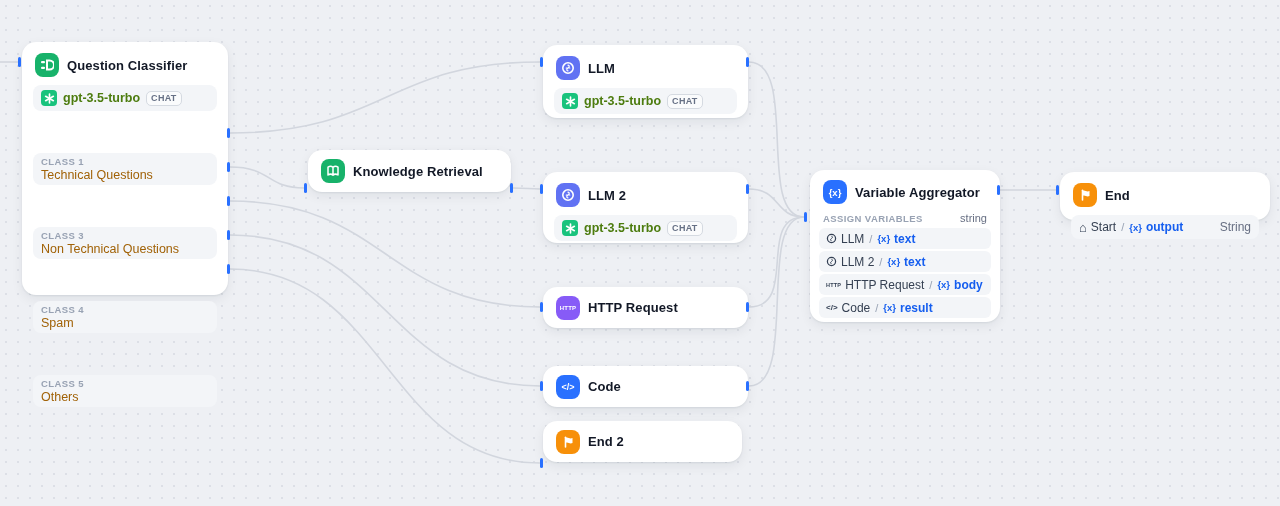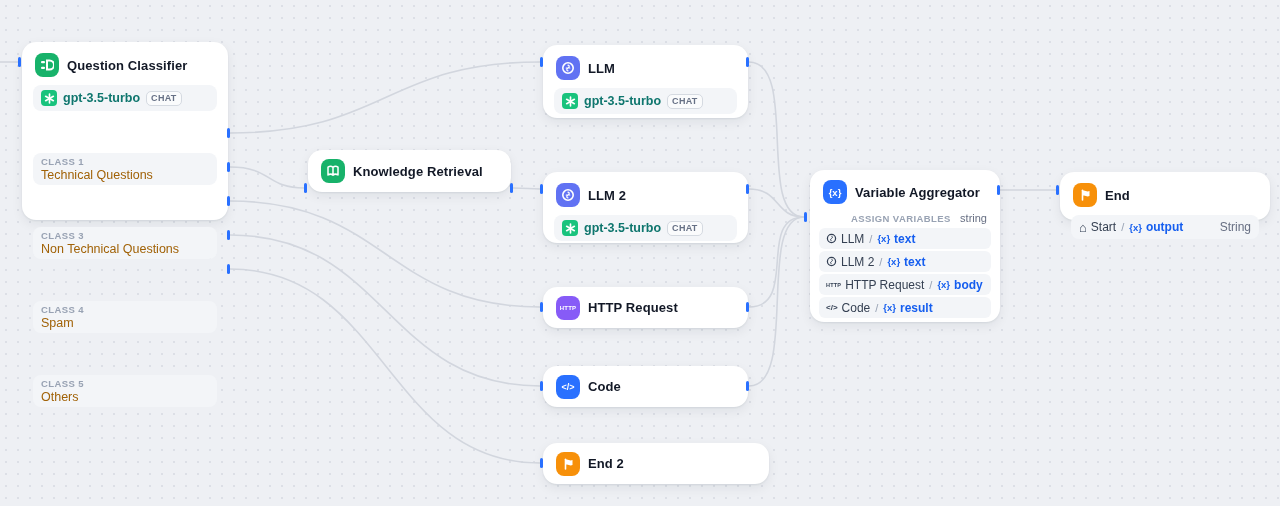--- a/index.html
+++ b/index.html
@@ -30,34 +30,34 @@
   .title { font-size:13px; font-weight:700; color:#121826; letter-spacing:.1px; white-space:nowrap; }
 
   .sub-row {
     margin:0 10px; background:#f3f5f8; border-radius:8px; height:26px;
     display:flex; align-items:center; gap:6px; padding:0 8px;
   }
   .openai {
     width:16px; height:16px; border-radius:4px; background:#19C37D; flex:none;
     display:flex; align-items:center; justify-content:center;
   }
-  .model-name { font-size:12.5px; color:#0f766e; font-weight:600; }
+  .model-name { font-size:12.5px; color:#4d7c0f; font-weight:600; }
   .chat-badge {
     font-size:9px; font-weight:700; color:#667085; letter-spacing:.3px;
     border:1px solid #d5dae1; border-radius:5px; padding:1.5px 4px; background:rgba(255,255,255,.6);
   }
 
   .classes { margin:8px 10px 0; }
   .class-item {
     background:#f3f5f8; border-radius:8px; padding:3px 8px; margin-bottom:2px; height:32px;margin-top:42px;
   }
   .class-label { font-size:9.5px; font-weight:600; color:#98a2b3; letter-spacing:.4px; line-height:12px; }
   .class-name { font-size:12.5px; color:#a16207; line-height:14px; white-space:nowrap; }
 
-  .va-section { display:flex; justify-content:space-between; align-items:center; padding:2px 12px 4px;margin-left:28px; }
+  .va-section { display:flex; justify-content:space-between; align-items:center; padding:2px 12px 4px; }
   .va-section-label { font-size:9.5px; font-weight:600; color:#98a2b3; letter-spacing:.4px; }
   .va-type { font-size:11px; color:#676f83; }
   .va-rows { margin:0 8px; }
   .va-row {
     background:#f3f5f8; border-radius:6px; height:21px; margin-bottom:2px;
     display:flex; align-items:center; gap:4px; padding:0 7px; white-space:nowrap;
   }
   .mini-icon { color:#344054; flex:none; display:flex; align-items:center; }
   .mini-http { font-size:5.5px; font-weight:700; letter-spacing:.2px; }
   .mini-code { font-size:8px; font-weight:700; }
@@ -95,21 +95,21 @@
     <path d="M230,201 C386,201 386,307 540,307"></path>
     <path d="M230,235 C386,235 386,386 540,386"></path>
     <path d="M230,269 C386,269 386,463 540,463"></path>
     <path d="M749,62 C799,62 756,217 804,217"></path>
     <path d="M749,189 C781,189 774,217 804,217"></path>
     <path d="M749,307 C799,307 756,217 804,217"></path>
     <path d="M749,386 C799,386 756,217 804,217"></path>
     <path d="M1000,190 L1056,190"></path>
   </svg>
 
-  <div class="node" style="left:22px;top:42px;width:206px;height:178px;">
+  <div class="node" style="left:22px;top:42px;width:206px;height:253px;">
     <div class="node-head">
       <div class="icon24 bg-green">
         <svg width="14" height="14" viewBox="0 0 14 14">
             <g fill="#fff">
               <rect x="1" y="3" width="4" height="2.2" rx="1"></rect>
               <rect x="1" y="8.8" width="4" height="2.2" rx="1"></rect>
               <path d="M7 2.5h2.5a4.5 4.5 0 0 1 0 9H7z" fill="none" stroke="#fff" stroke-width="2"></path>
             </g>
           </svg>
       </div>
@@ -220,21 +220,21 @@
 
   <div class="node" style="left:543px;top:366px;width:205px;height:41px;">
     <div class="node-head only">
       <div class="icon24 bg-blue">
         <span class="icon-text" style="font-size:9px;">&lt;/&gt;</span>
       </div>
       <span class="title">Code</span>
     </div>
   </div>
 
-  <div class="node" style="left:543px;top:443px;width:226px;height:41px;">
+  <div class="node" style="left:543px;top:421px;width:199px;height:41px;">
     <div class="node-head only">
       <div class="icon24 bg-orange">
         <svg width="14" height="14" viewBox="0 0 14 14">
             <path d="M4.5 2.2 V12" stroke="#fff" stroke-width="1.6" stroke-linecap="round" fill="none"></path>
             <path d="M4.5 3 C7 1.6 8.5 4.4 11.5 3 V8 C8.5 9.4 7 6.6 4.5 8 Z" fill="#fff"></path>
           </svg>
       </div>
       <span class="title">End 2</span>
     </div>
   </div>

